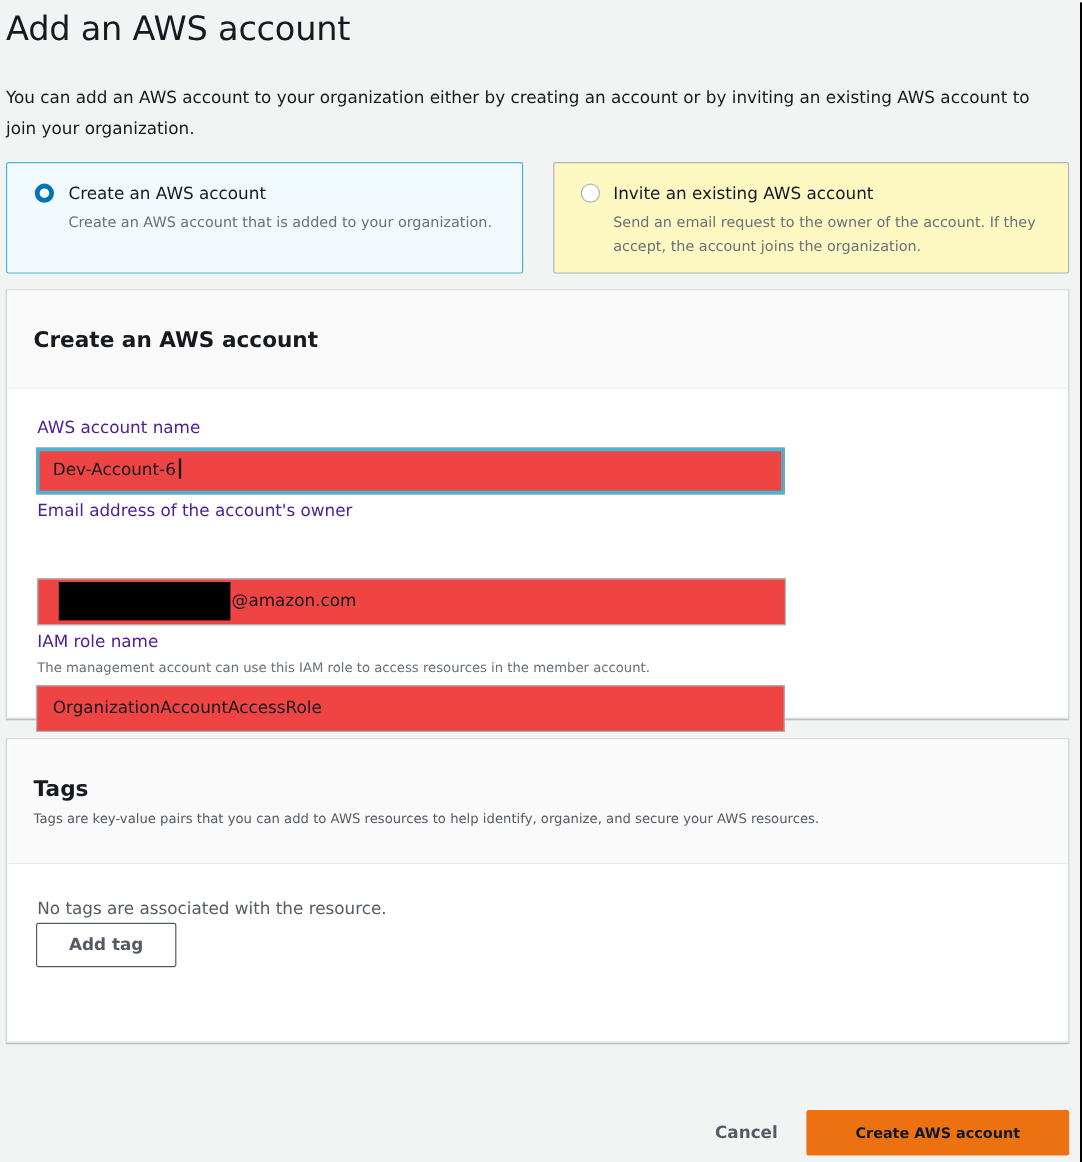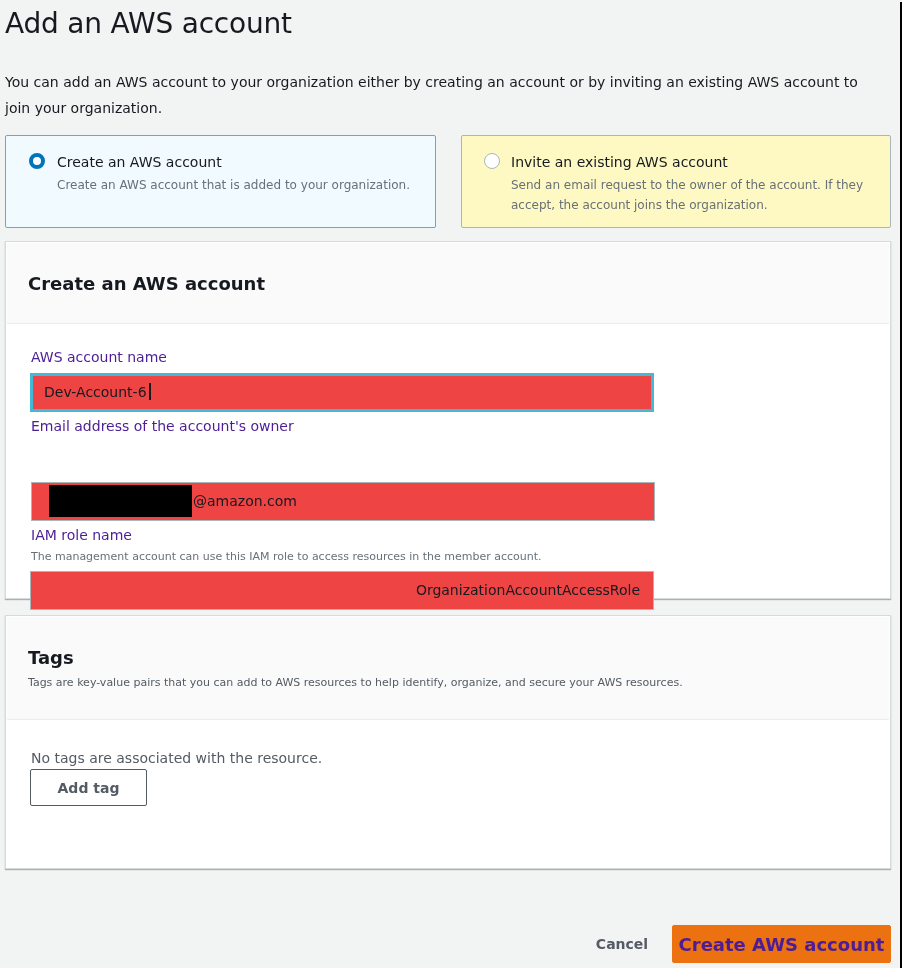--- a/index.html
+++ b/index.html
@@ -79,21 +79,21 @@
     .footer { position: absolute; left: 0; top: 923px; width: 889px; height: 38px; }
     .btn-link {
       position: absolute; left: 585px; top: 0; width: 70px; height: 38px;
       background: none; border: none; font-family: "DejaVu Sans", "Liberation Sans", sans-serif;
       font-size: 14px; font-weight: 700; color: #545b64; cursor: pointer;
     }
     .btn-primary {
       position: absolute; left: 670px; top: 0; width: 219px; height: 38px;
       background: #ec7211; border: 1px solid #ec7211; border-radius: 2px;
       font-family: "DejaVu Sans", "Liberation Sans", sans-serif;
-      font-size: 18px; font-weight: 700; color: #4c1d95; cursor: pointer;
+      font-size: 12px; font-weight: 700; color: #0f172a; cursor: pointer;
     }
   </style>
 </head>
 <body>
 
 <div class="page">
 
   <h1 class="page-title">Add an AWS account</h1>
   <p class="intro">You can add an AWS account to your organization either by creating an account or by inviting an existing AWS account to join your organization.</p>
 
@@ -122,21 +122,21 @@
 
       <div class="field-label" style="margin-top:2px;">Email address of the account's owner</div>
       <div class="input-wrap">
         <div class="text-input" style="margin-top:8px;"></div>
         <div class="redaction"></div>
         <div class="email-visible">@amazon.com</div>
       </div>
 
       <div class="field-label" style="margin-top:1px;">IAM role name</div>
       <div class="field-desc">The management account can use this IAM role to access resources in the member account.</div>
-      <div class="text-input" style="margin-top:4px; line-height:37px;text-align:right;">
+      <div class="text-input" style="margin-top:4px; line-height:37px;">
         <span>OrganizationAccountAccessRole</span>
       </div>
     </div>
   </section>
 
   <section class="panel panel-tags">
     <div class="panel-header">
       <h2>Tags</h2>
       <div class="header-desc">Tags are key-value pairs that you can add to AWS resources to help identify, organize, and secure your AWS resources.</div>
     </div>

